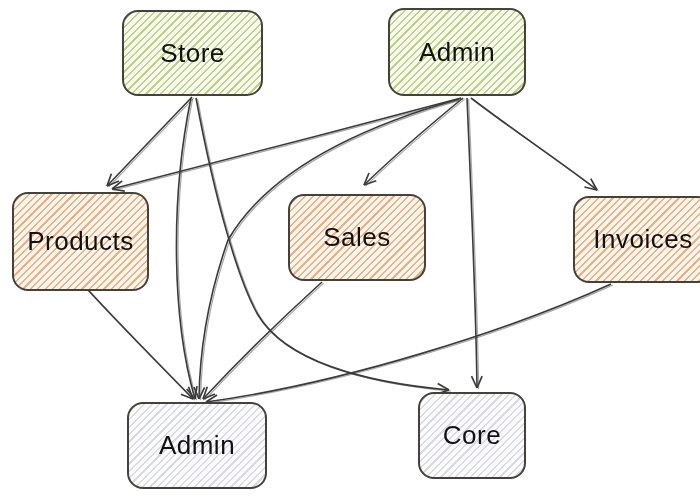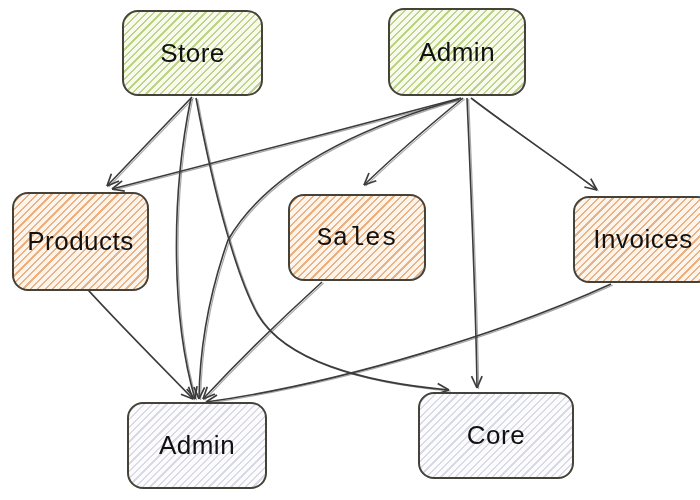--- a/index.html
+++ b/index.html
@@ -91,26 +91,26 @@
   <div id="nodes">
       <div class="node" style="left: 122px; top: 10px; width: 141px; height: 86px; border-color: rgb(69, 66, 58); color: rgb(17, 17, 17); background: repeating-linear-gradient(135deg, rgb(188, 211, 137) 0px, rgb(188, 211, 137) 1.6px, rgb(248, 250, 238) 1.6px, rgb(248, 250, 238) 5.2px);">
         <span class="label">Store</span>
       </div>
       <div class="node" style="left: 388px; top: 8px; width: 138px; height: 88px; border-color: rgb(69, 66, 58); color: rgb(17, 17, 17); background: repeating-linear-gradient(135deg, rgb(188, 211, 137) 0px, rgb(188, 211, 137) 1.6px, rgb(248, 250, 238) 1.6px, rgb(248, 250, 238) 5.2px);">
         <span class="label">Admin</span>
       </div>
       <div class="node" style="left: 12px; top: 192px; width: 137px; height: 99px; border-color: rgb(69, 66, 58); color: rgb(17, 17, 17); background: repeating-linear-gradient(135deg, rgb(234, 177, 132) 0px, rgb(234, 177, 132) 1.6px, rgb(253, 245, 236) 1.6px, rgb(253, 245, 236) 5.2px);">
         <span class="label">Products</span>
       </div>
-      <div class="node" style="left: 288px; top: 194px; width: 138px; height: 87px; border-color: rgb(69, 66, 58); color: rgb(17, 17, 17); background: repeating-linear-gradient(135deg, rgb(234, 177, 132) 0px, rgb(234, 177, 132) 1.6px, rgb(253, 245, 236) 1.6px, rgb(253, 245, 236) 5.2px); font-family: Liberation Mono, monospace;">
+      <div class="node" style="left: 288px; top: 194px; width: 138px; height: 87px; border-color: rgb(69, 66, 58); color: rgb(17, 17, 17); background: repeating-linear-gradient(135deg, rgb(234, 177, 132) 0px, rgb(234, 177, 132) 1.6px, rgb(253, 245, 236) 1.6px, rgb(253, 245, 236) 5.2px);">
         <span class="label">Sales</span>
       </div>
       <div class="node" style="left: 573px; top: 196px; width: 140px; height: 87px; border-color: rgb(69, 66, 58); color: rgb(17, 17, 17); background: repeating-linear-gradient(135deg, rgb(234, 177, 132) 0px, rgb(234, 177, 132) 1.6px, rgb(253, 245, 236) 1.6px, rgb(253, 245, 236) 5.2px);">
         <span class="label">Invoices</span>
       </div>
       <div class="node" style="left: 127px; top: 402px; width: 140px; height: 87px; border-color: rgb(69, 66, 58); color: rgb(17, 17, 17); background: repeating-linear-gradient(135deg, rgb(217, 218, 227) 0px, rgb(217, 218, 227) 1.6px, rgb(252, 252, 254) 1.6px, rgb(252, 252, 254) 5.2px);">
         <span class="label">Admin</span>
       </div>
-      <div class="node" style="left: 418px; top: 392px; width: 156px; height: 87px; border-color: rgb(69, 66, 58); color: rgb(17, 17, 17); background: repeating-linear-gradient(135deg, rgb(217, 218, 227) 0px, rgb(217, 218, 227) 1.6px, rgb(252, 252, 254) 1.6px, rgb(252, 252, 254) 5.2px);">
+      <div class="node" style="left: 418px; top: 392px; width: 108px; height: 87px; border-color: rgb(69, 66, 58); color: rgb(17, 17, 17); background: repeating-linear-gradient(135deg, rgb(217, 218, 227) 0px, rgb(217, 218, 227) 1.6px, rgb(252, 252, 254) 1.6px, rgb(252, 252, 254) 5.2px);">
         <span class="label">Core</span>
       </div>
     </div>
 </div>
 
 </body></html>

